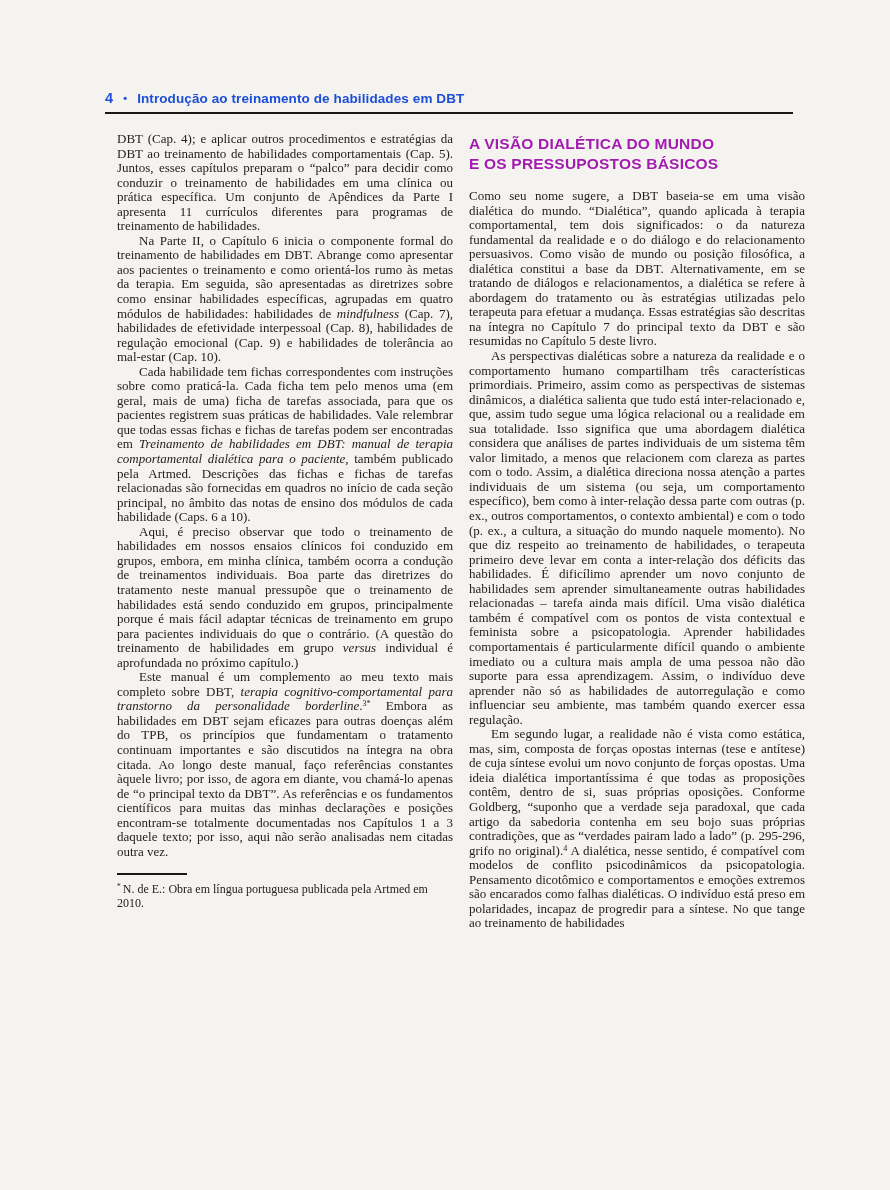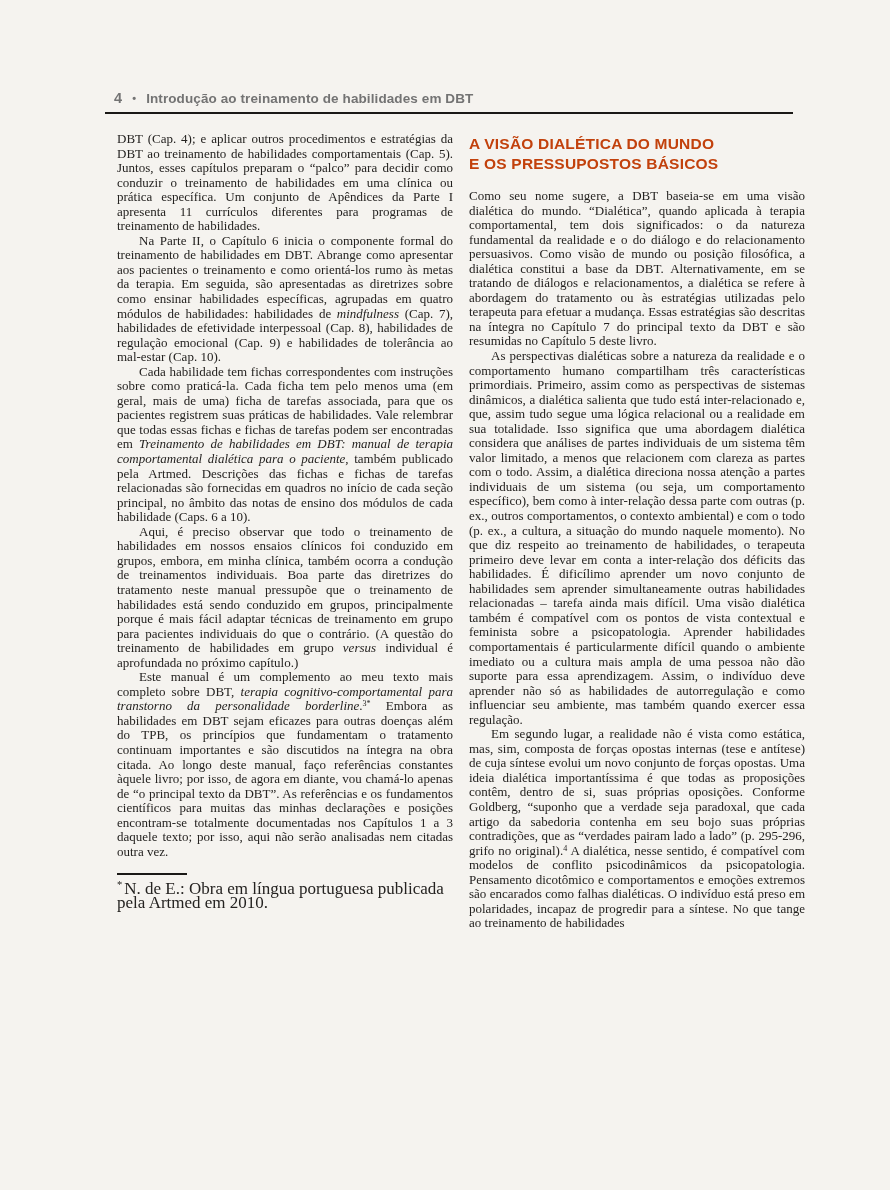--- a/index.html
+++ b/index.html
@@ -12,26 +12,26 @@
     position: relative;
   }
   .page {
     position: absolute;
     left: 105px; top: 0;
     width: 688px; height: 1190px;
   }
   
   .header {
     position: absolute;
-    left: 9px; top: 90px;
+    left: 0; top: 90px;
     width: 100%;
     font-family: "Liberation Sans", sans-serif;
     font-weight: bold;
     font-size: 13.5px;
-    color: #737373;
+    color: #1d4ed8;
     letter-spacing: 0.1px;
     white-space: nowrap;
   }
   .header .pagenum { font-size: 14.5px; margin-right: 10px; }
   .header .bullet  { font-size: 11px; margin-right: 10px; vertical-align: 1px; }
   .header-rule {
     position: absolute;
     left: 0; top: 112px;
     width: 100%; height: 2px;
     background: #1a1816;
@@ -55,34 +55,34 @@
   .para.indent { text-indent: 22px; }
   .para i { font-style: italic; }
   sup { font-size: 0.62em; line-height: 0; vertical-align: 0.55em; }
   
   .section-heading {
     font-family: "Liberation Sans", sans-serif;
     font-weight: bold;
     font-size: 15.5px;
     line-height: 19.5px;
     letter-spacing: 0.2px;
-    color: #c2410c;
+    color: #a21caf;
     white-space: pre-line;
     margin: 2px 0 16px 0;
   }
   
   .footnote-block { margin-top: 14px; }
   .footnote-rule {
     width: 70px; height: 1.6px;
     background: #1a1816;
     margin-bottom: 7px;
   }
   .footnote {
     margin: 0;
-    font-size: 17px;
+    font-size: 12px;
     line-height: 14.2px;
     text-align: left;
   }
   .footnote .fn-text { margin-left: 2px; }
 </style>
 </head>
 <body>
 
 <div class="page">
 

